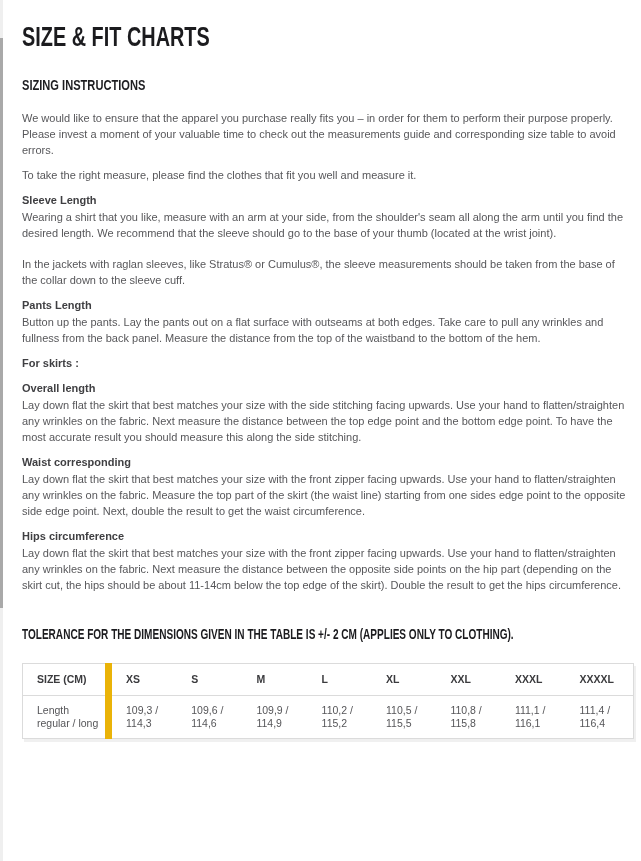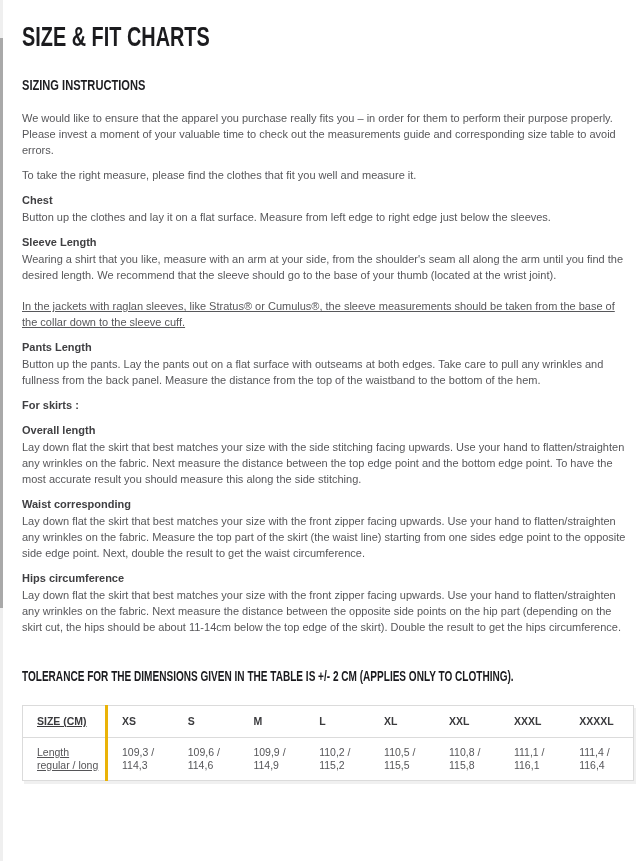--- a/index.html
+++ b/index.html
@@ -55,21 +55,21 @@
   }
   .intro-p { margin: 0 0 9px; }
   .section { margin-top: 9px; }
   .section-label {
     font-size: 11px;
     line-height: 16px;
     font-weight: bold;
     color: #3f3f42;
   }
   .section p { margin: 1px 0 0; }
-  .section p + p { margin-top: 15px; text-decoration: underline; }
+  .section p + p { margin-top: 15px; }
   h3.tolerance-heading {
     margin: 32px 0 0;
     font-size: 15px;
     font-weight: bold;
     color: #1b1b1e;
     transform: scaleX(.67);
     transform-origin: left center;
     white-space: nowrap;
   }
   .table-wrap { margin-top: 21px; }
@@ -91,43 +91,38 @@
   }
   .size-table thead th {
     font-weight: bold;
     color: #3b3b3e;
     border-bottom: 1px solid #dbdbdb;
     white-space: nowrap;
     padding-top: 9px; padding-bottom: 9px;
   }
   .size-table th:first-child, .size-table td:first-child {
     width: 64px;
-    border-right: 3px solid #eab308;
-    text-decoration: underline;
+    border-right: 7px solid #eab308;
   }
 </style>
 </head>
 <body>
 
 <div class="scrollbar-track">
   <div class="scrollbar-thumb"></div>
 </div>
 
 <div class="content">
   <h1 class="page-title">SIZE &amp; FIT CHARTS</h1>
   <h2 class="section-heading">SIZING INSTRUCTIONS</h2>
   <div id="intro">
       <p class="body-text intro-p">We would like to ensure that the apparel you purchase really fits you – in order for them to perform their purpose properly. Please invest a moment of your valuable time to check out the measurements guide and corresponding size table to avoid errors.</p>
       <p class="body-text intro-p">To take the right measure, please find the clothes that fit you well and measure it.</p>
     </div>
   <div id="instructions">
-      <div class="section">
-        <div class="section-label">Chest</div>
-        <p class="body-text">Button up the clothes and lay it on a flat surface. Measure from left edge to right edge just below the sleeves.</p>
-      </div>
       <div class="section">
         <div class="section-label">Sleeve Length</div>
         <p class="body-text">Wearing a shirt that you like, measure with an arm at your side, from the shoulder's seam all along the arm until you find the desired length. We recommend that the sleeve should go to the base of your thumb (located at the wrist joint).</p>
         <p class="body-text">In the jackets with raglan sleeves, like Stratus® or Cumulus®, the sleeve measurements should be taken from the base of the collar down to the sleeve cuff.</p>
       </div>
       <div class="section">
         <div class="section-label">Pants Length</div>
         <p class="body-text">Button up the pants. Lay the pants out on a flat surface with outseams at both edges. Take care to pull any wrinkles and fullness from the back panel. Measure the distance from the top of the waistband to the bottom of the hem.</p>
       </div>
       <div class="section">

